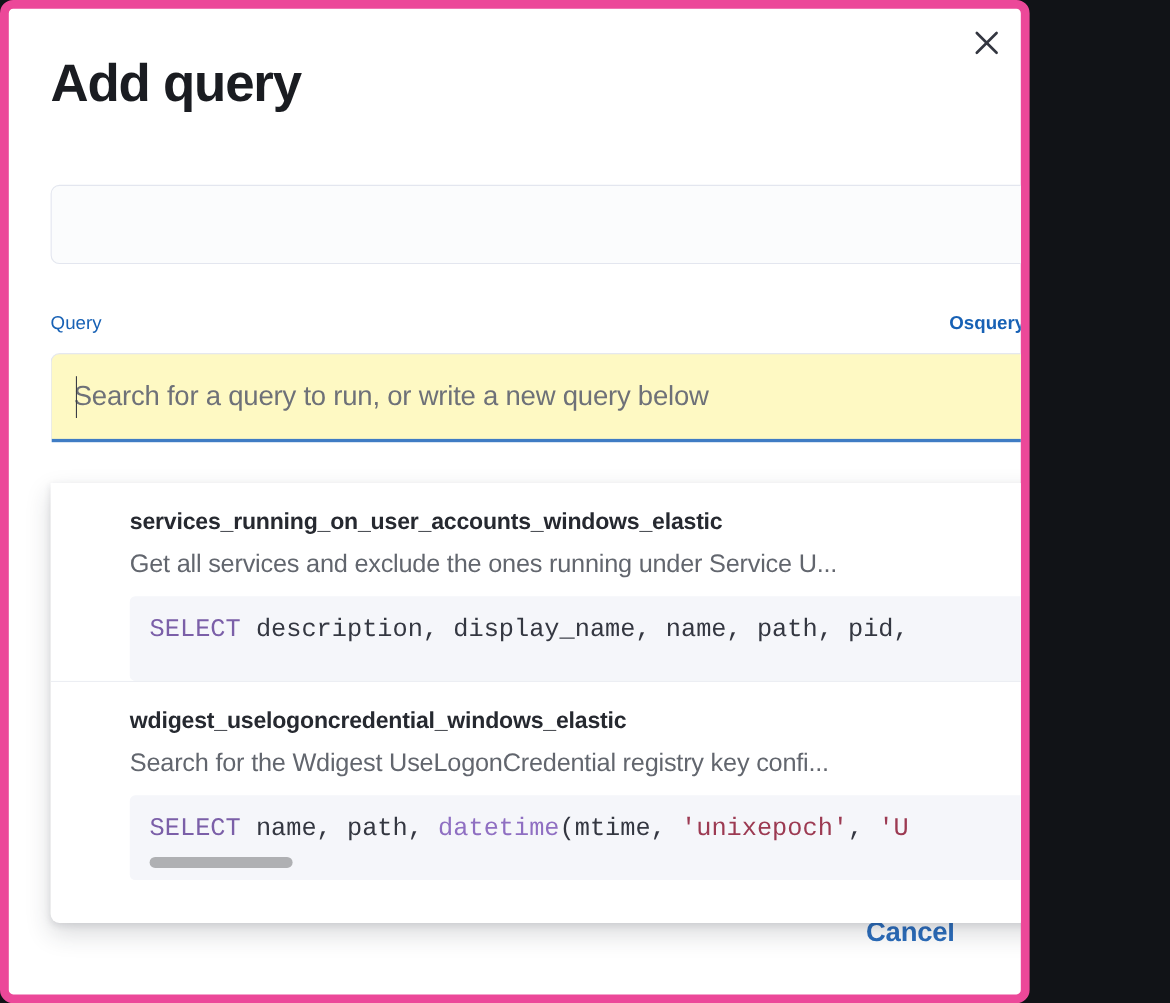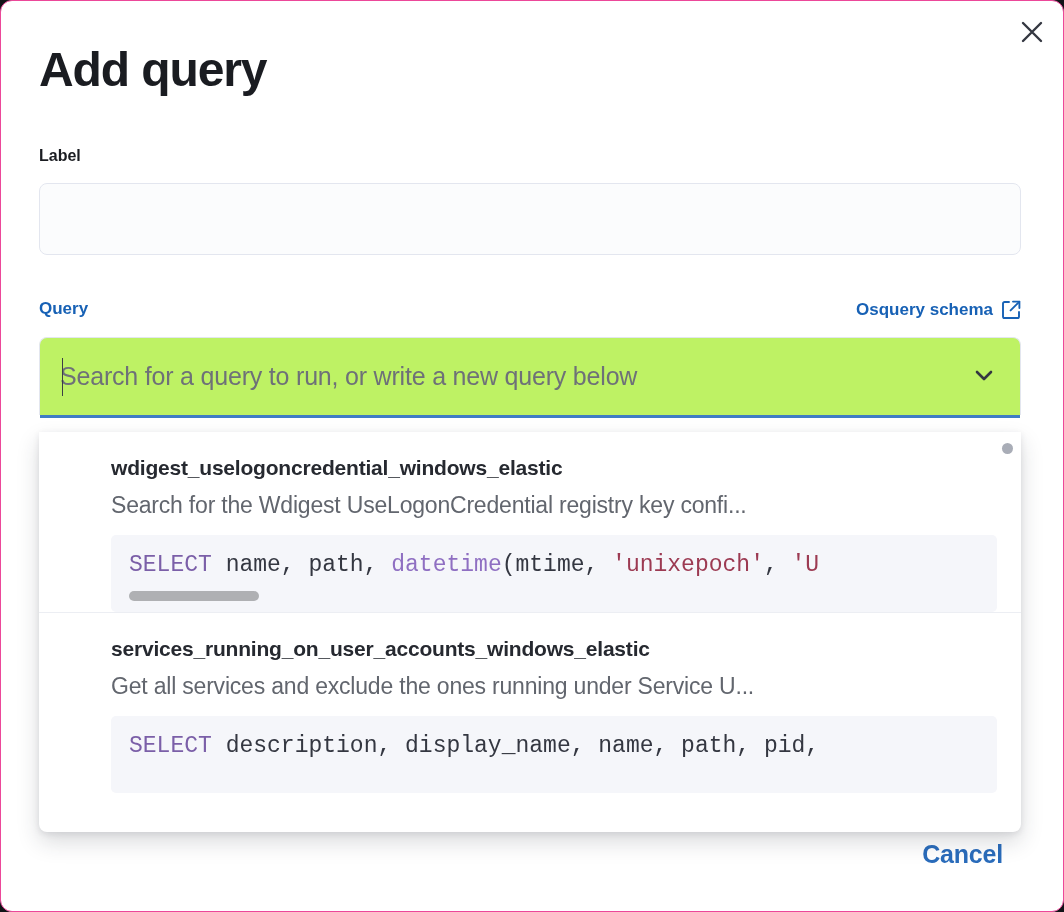--- a/index.html
+++ b/index.html
@@ -6,24 +6,24 @@
 
   html, body {
     width: 1064px;
     height: 912px;
     background: #111317;
     font-family: "Liberation Sans", sans-serif;
   }
 
   .frame {
     position: relative;
-    width: 1064px;
+    width: 936px;
     height: 912px;
     background: #ffffff;
-    border: 1px solid #ec4899;
+    border: 8px solid #ec4899;
     border-radius: 12px;
     overflow: hidden;
   }
 
   
   .close-btn {
     position: absolute;
     top: 12px;
     right: 12px;
     width: 38px;
@@ -81,21 +81,21 @@
   
   .query-row {
     margin-top: 44px;
     width: 982px;
     display: flex;
     align-items: flex-end;
     justify-content: space-between;
   }
   .query-label {
     font-size: 17px;
-    font-weight: 700;
+    font-weight: 400;
     color: #1761b5;
     line-height: 1.2;
   }
   .schema-link {
     display: inline-flex;
     align-items: center;
     gap: 9px;
     font-size: 17px;
     font-weight: 700;
     color: #1761b5;
@@ -104,21 +104,21 @@
     text-align: right;
   }
   .schema-link svg { display: block; }
 
   
   .combobox {
     position: relative;
     margin-top: 17px;
     width: 982px;
     height: 78px;
-    background: #bef264;
+    background: #fef9c3;
     border: 1px solid #e3e6ef;
     border-bottom: none;
     border-radius: 8px 8px 0 0;
     display: flex;
     align-items: center;
     padding: 0 16px 0 20px;
   }
   .combobox::after {
     content: "";
     position: absolute;
@@ -278,21 +278,20 @@
         <path d="M2 2 L20 20 M20 2 L2 20" stroke="#343741" stroke-width="2.4" stroke-linecap="round"></path>
       </svg>
     </span>
   </button>
 
   <div class="modal-body">
 
     <h1 class="modal-title">Add query</h1>
 
     <div class="form-row">
-      <div class="field-label">Label</div>
       <input class="text-input" type="text" value="" style="">
     </div>
 
     <div class="query-row">
       <div class="query-label">Query</div>
       <a class="schema-link">
         <span>Osquery schema</span>
         <span>
           <svg width="19" height="19" viewBox="0 0 19 19" aria-hidden="true">
             <path d="M7 2 H2.6 A1.6 1.6 0 0 0 1 3.6 V16.4 A1.6 1.6 0 0 0 2.6 18 H15.4 A1.6 1.6 0 0 0 17 16.4 V12" fill="none" stroke="#1761b5" stroke-width="1.9" stroke-linecap="round"></path>
@@ -318,33 +317,33 @@
   </div>
 
   <div class="footer">
     <button class="btn-cancel">Cancel</button>
   </div>
 
   <div class="dropdown">
     <span class="dd-scroll-dot"></span>
     <div id="dd-list">
         <div class="dd-option">
+          <div class="dd-title">services_running_on_user_accounts_windows_elastic</div>
+          <div class="dd-desc">Get all services and exclude the ones running under Service U...</div>
+          <div class="code-block">
+            <div class="code-line"><span class="tok-kw">SELECT</span><span> description, display_name, name, path, pid,</span></div>
+            <div class="code-scroll"></div>
+          </div>
+        </div>
+        <div class="dd-option">
           <div class="dd-title">wdigest_uselogoncredential_windows_elastic</div>
           <div class="dd-desc">Search for the Wdigest UseLogonCredential registry key confi...</div>
           <div class="code-block">
             <div class="code-line"><span class="tok-kw">SELECT</span><span> name, path, </span><span class="tok-fn">datetime</span><span>(mtime, </span><span class="tok-str">'unixepoch'</span><span>, </span><span class="tok-str">'U</span></div>
             <div class="code-scroll">
               <div class="code-scroll-thumb"></div>
             </div>
           </div>
         </div>
-        <div class="dd-option">
-          <div class="dd-title">services_running_on_user_accounts_windows_elastic</div>
-          <div class="dd-desc">Get all services and exclude the ones running under Service U...</div>
-          <div class="code-block">
-            <div class="code-line"><span class="tok-kw">SELECT</span><span> description, display_name, name, path, pid,</span></div>
-            <div class="code-scroll"></div>
-          </div>
-        </div>
       </div>
   </div>
 
 </div>
 
 </body></html>

